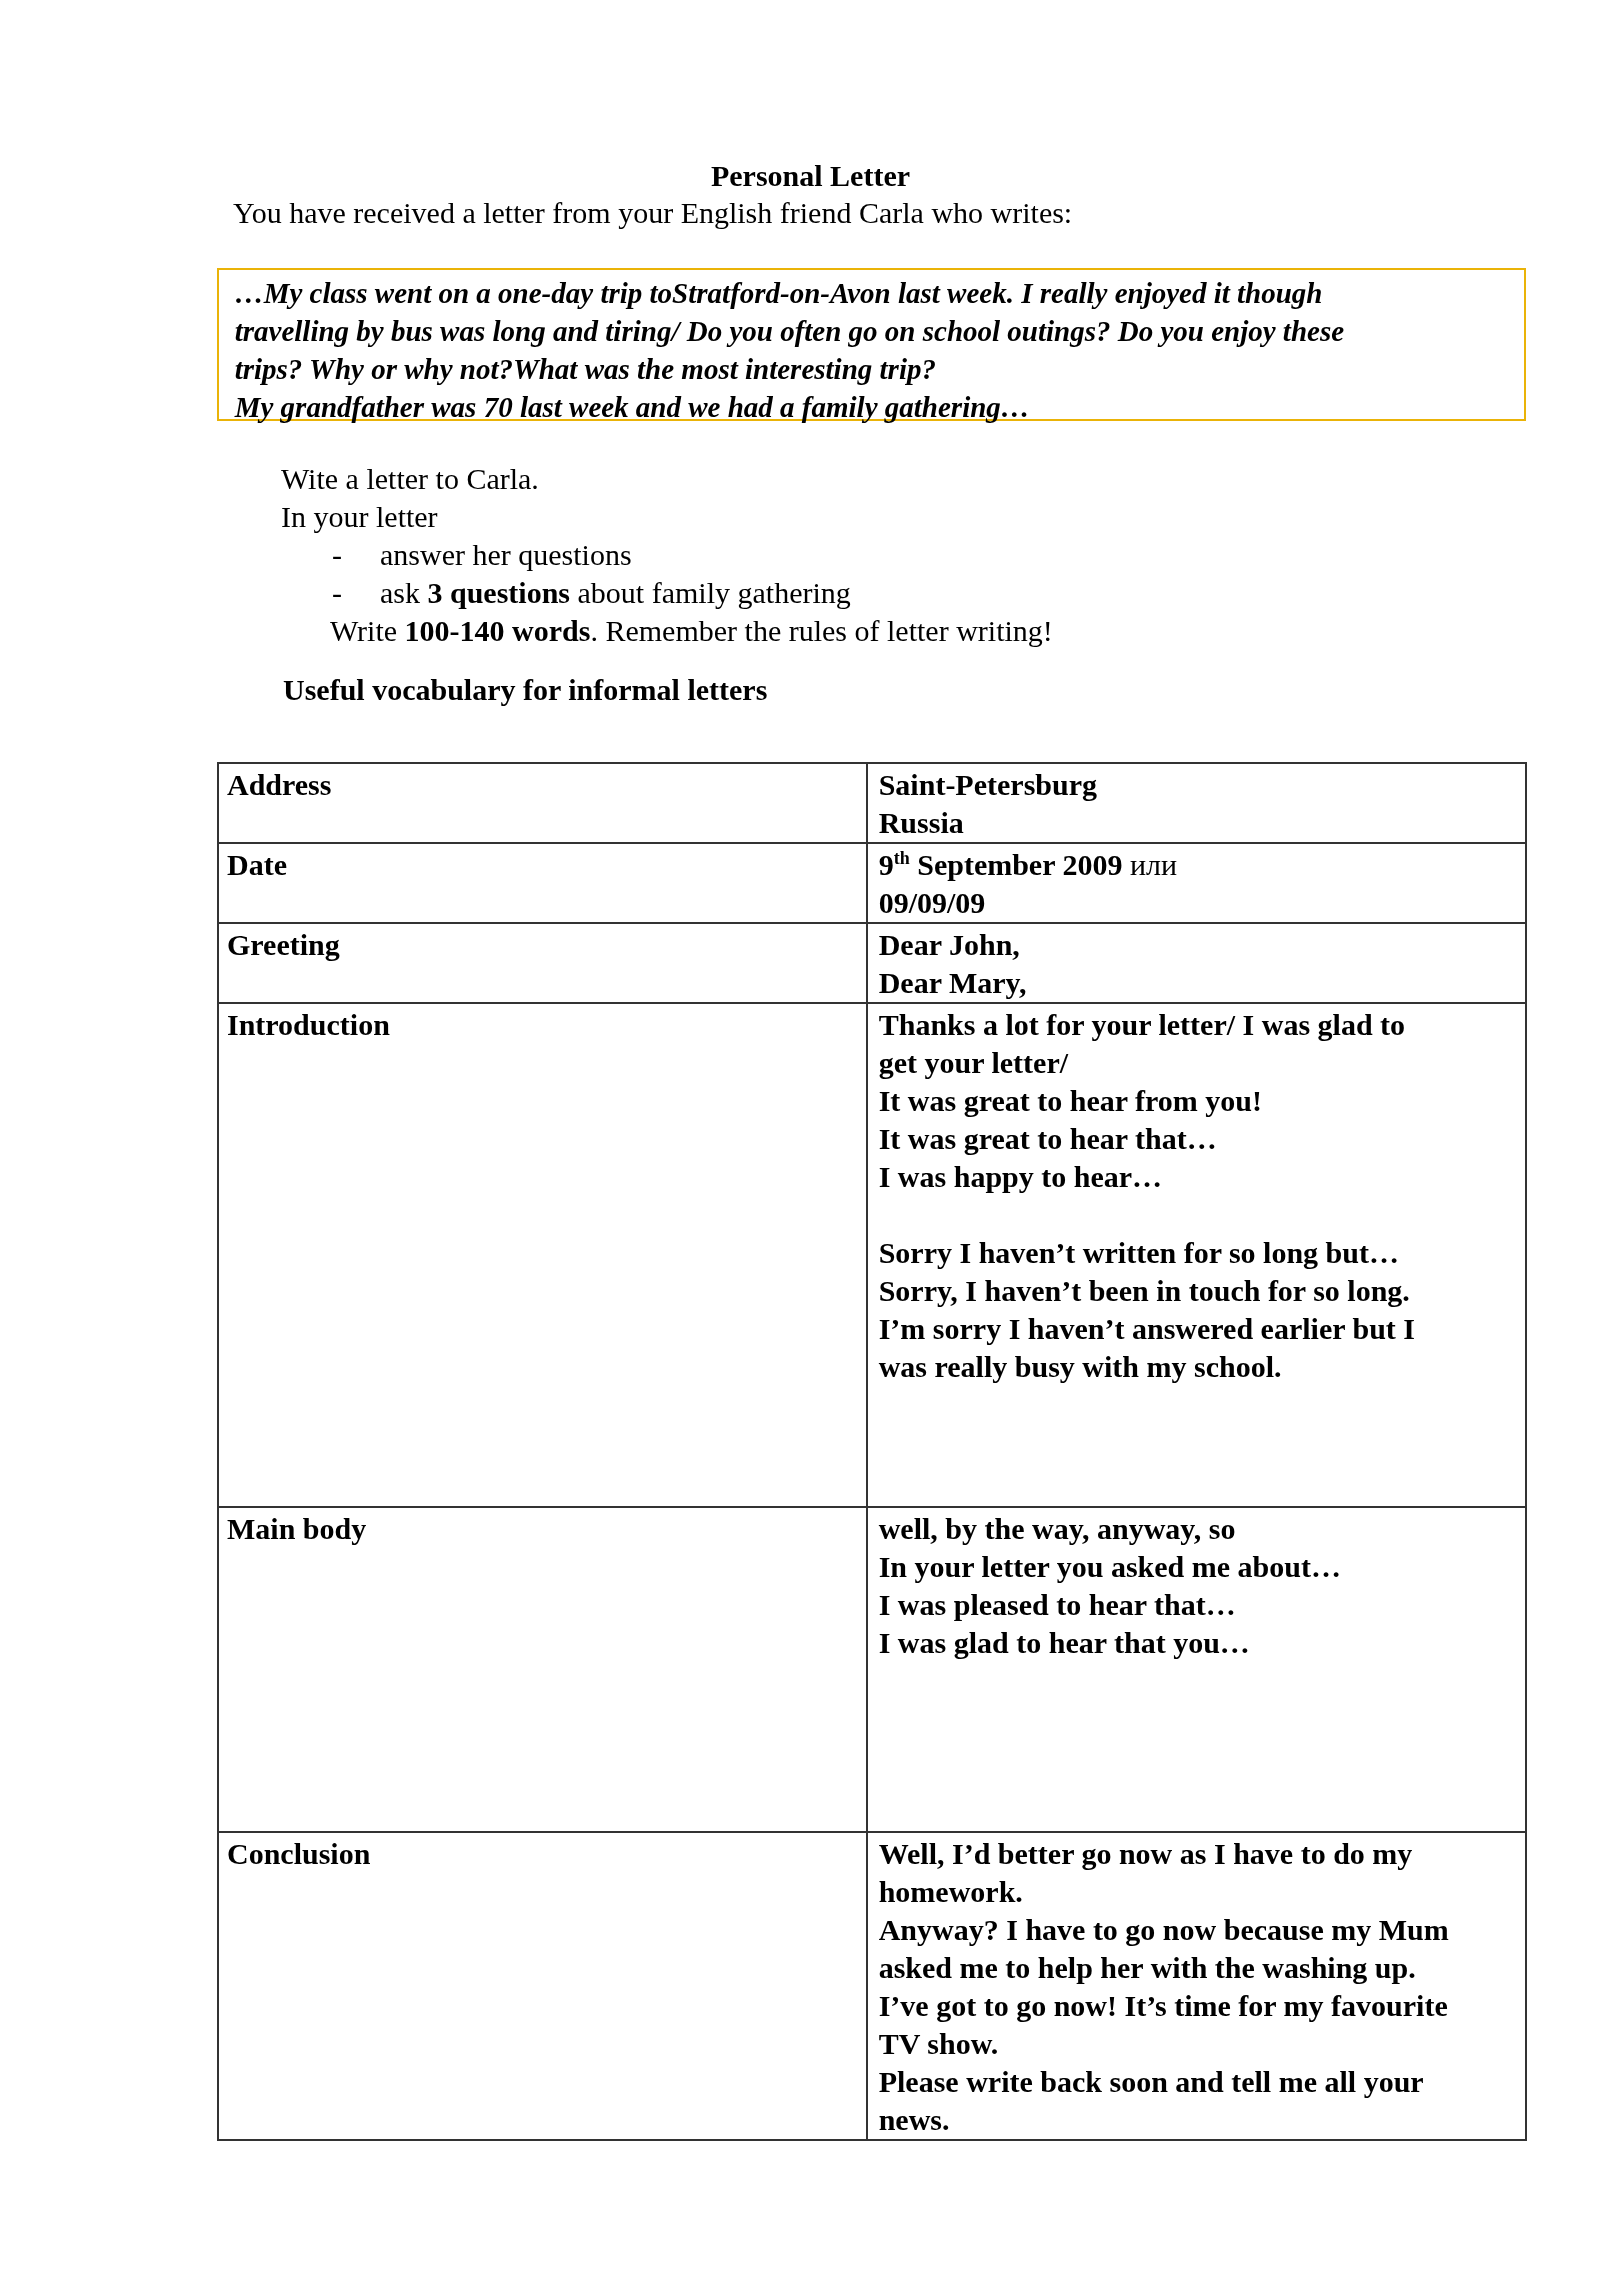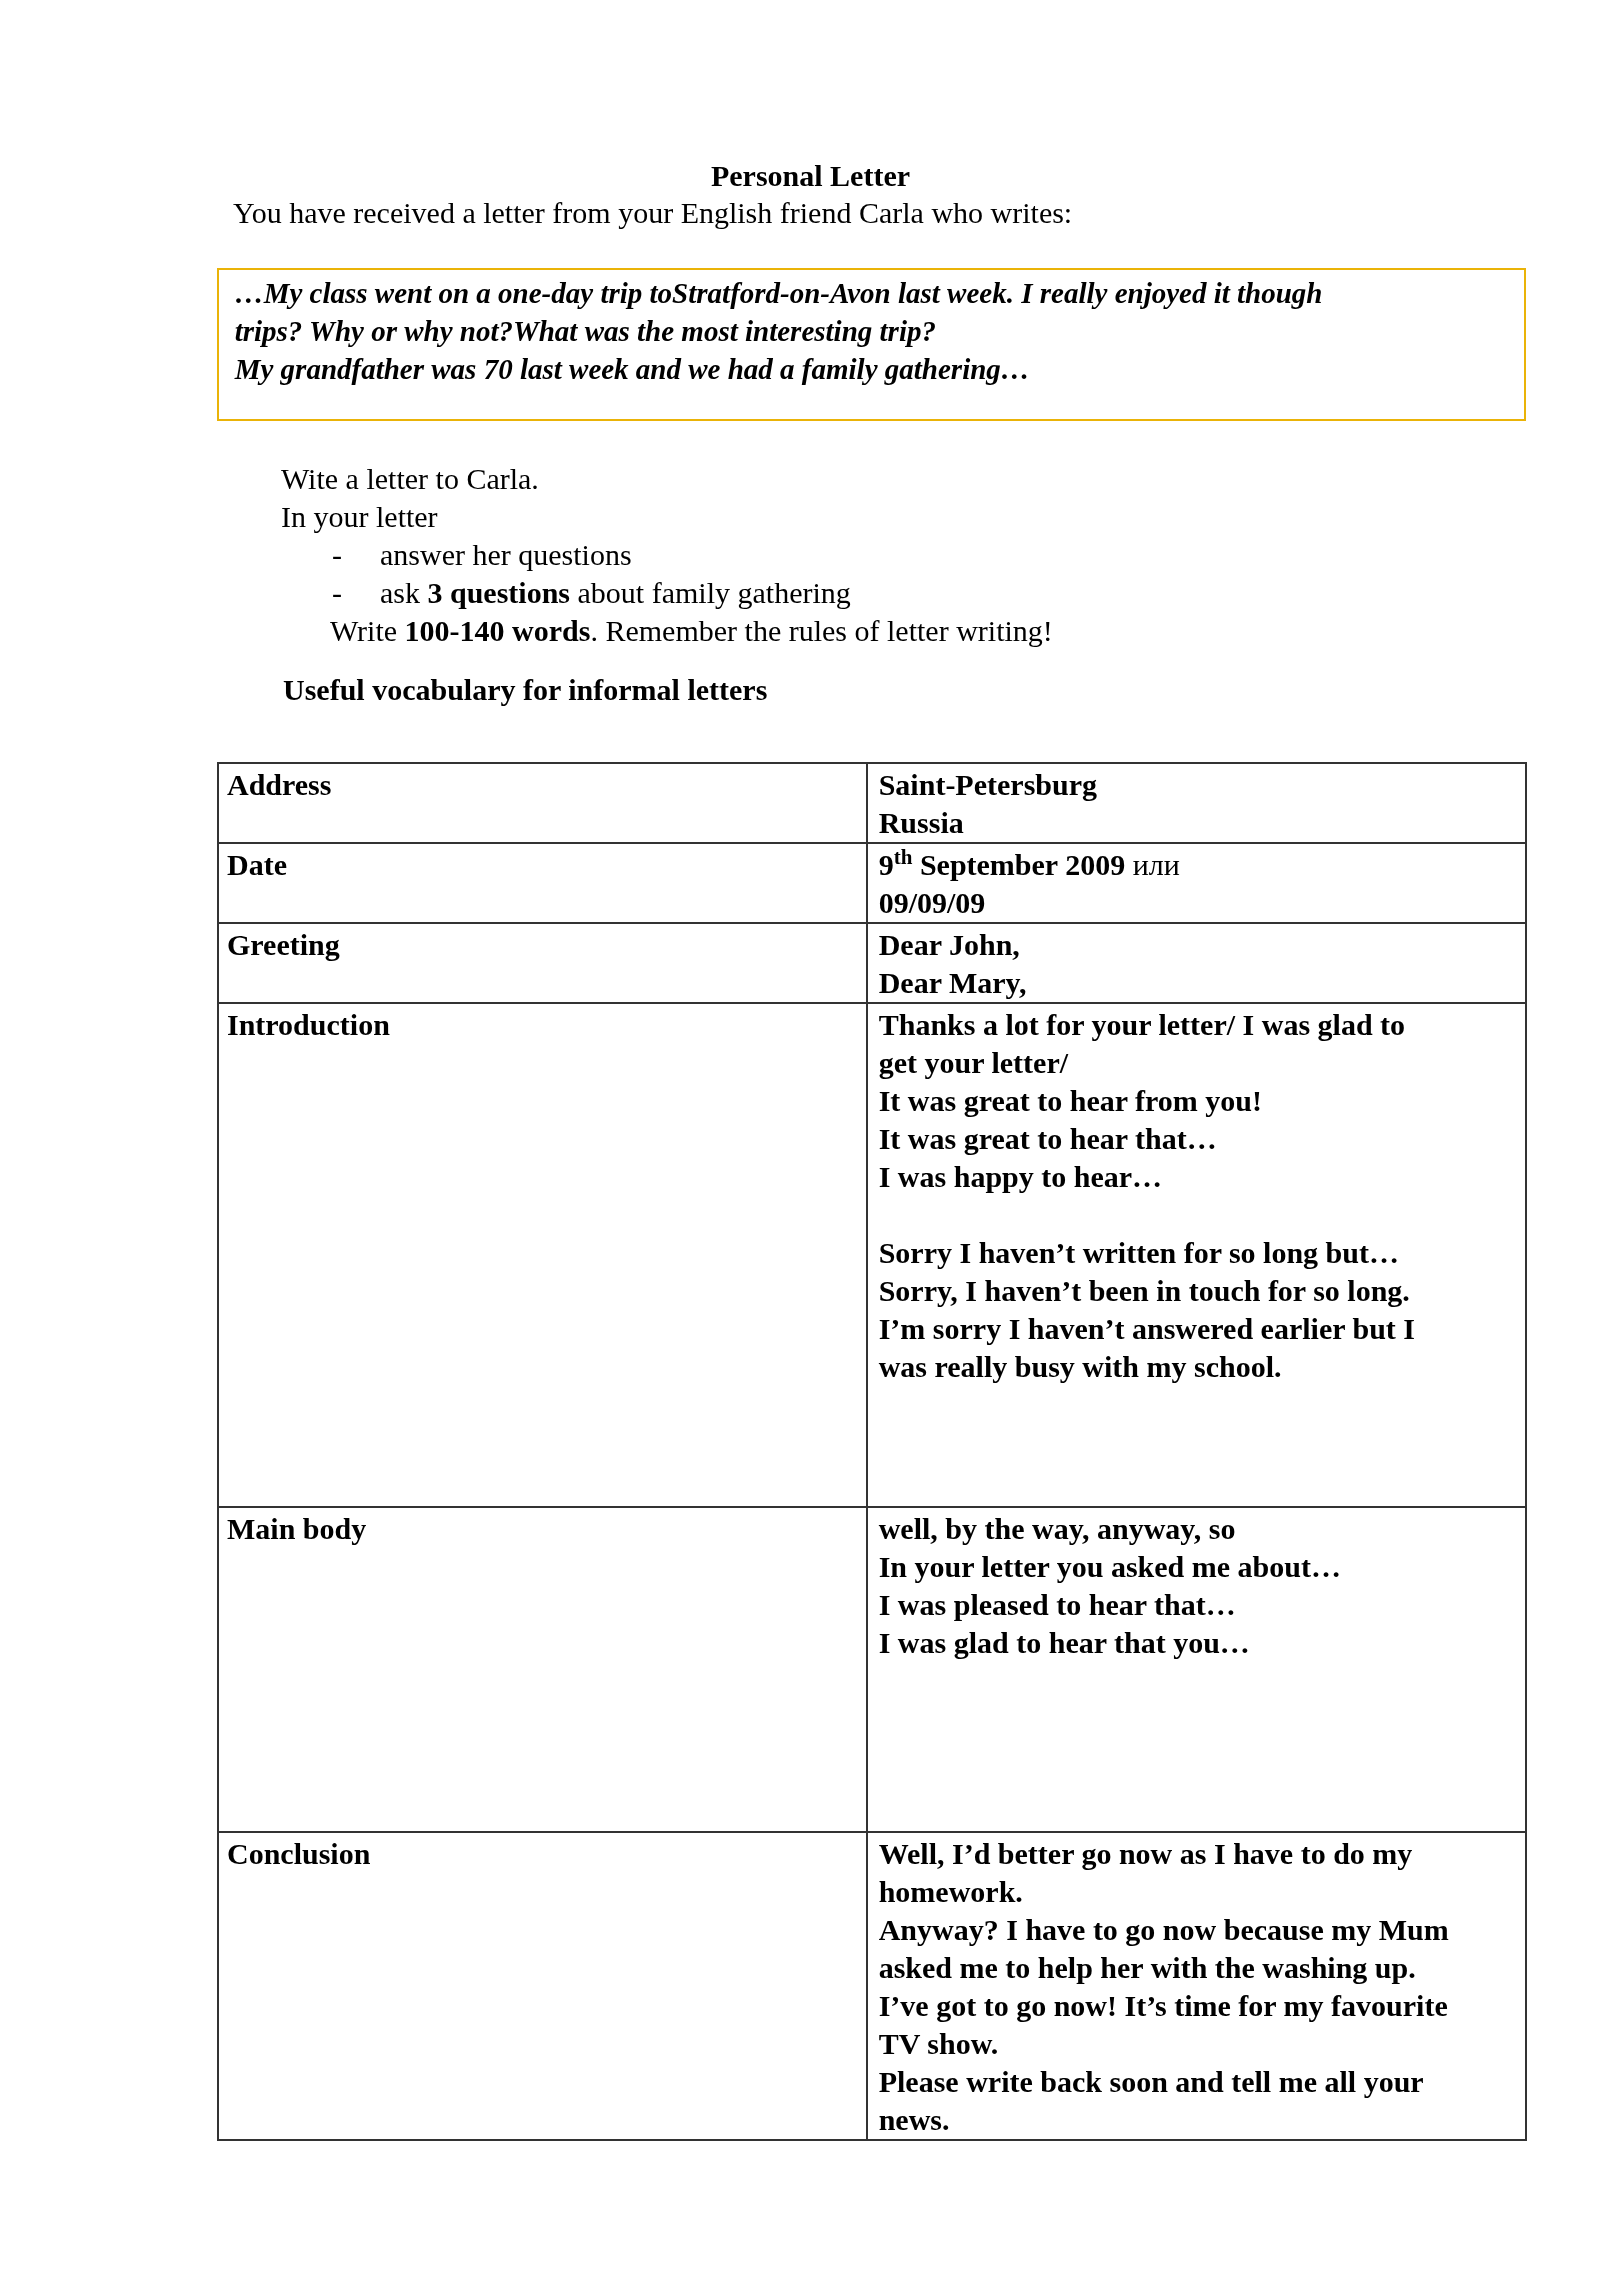--- a/index.html
+++ b/index.html
@@ -39,40 +39,41 @@
       border-collapse: collapse; table-layout: fixed;
       font-weight: bold; font-size: 30px; line-height: 38px;
     }
     table.vocab td {
       border: 2px solid #333; vertical-align: top; padding: 2px 13.7px 0 15.7px;
     }
     table.vocab td.label { width: 625px; padding-left: 8px; }
     table.vocab td.value { padding-left: 11px; }
     table.vocab td .line { display: block; white-space: nowrap; }
     .normal { font-weight: normal; }
-    sup { font-size: 21px; line-height: 0; vertical-align: super; }
+    sup { font-size: 18px; line-height: 0; vertical-align: super; }
     .row-address td { height: 72px; }
     .row-date td { height: 73px; border-radius: 19px; }
     .row-greeting td { height: 73px; }
     .row-intro td { height: 500px; }
     .row-main td { height: 321px; }
     .row-conclusion td { height: 299px; }
     .spacer { display: block; height: 38px; }
   </style>
 </head>
 <body>
 
 <div class="page">
 
   <div class="title">Personal Letter</div>
 
   <div class="intro">You have received a letter from your English friend Carla who writes:</div>
 
   <div class="quote-box">
     <span class="line">…My class went on a one-day trip toStratford-on-Avon last week. I really enjoyed it though</span>
+    <span class="line">travelling by bus was long and tiring/ Do you often go on school outings? Do you enjoy these</span>
     <span class="line">trips? Why or why not?What was the most interesting trip?</span>
     <span class="line">My grandfather was 70 last week and we had a family gathering…</span>
   </div>
 
   <div class="instructions">
     <span class="line">Wite a letter to Carla.</span>
     <span class="line">In your letter</span>
     <span class="bullet">
       <span class="dash">-</span>
       <span class="btext">answer her questions</span>

